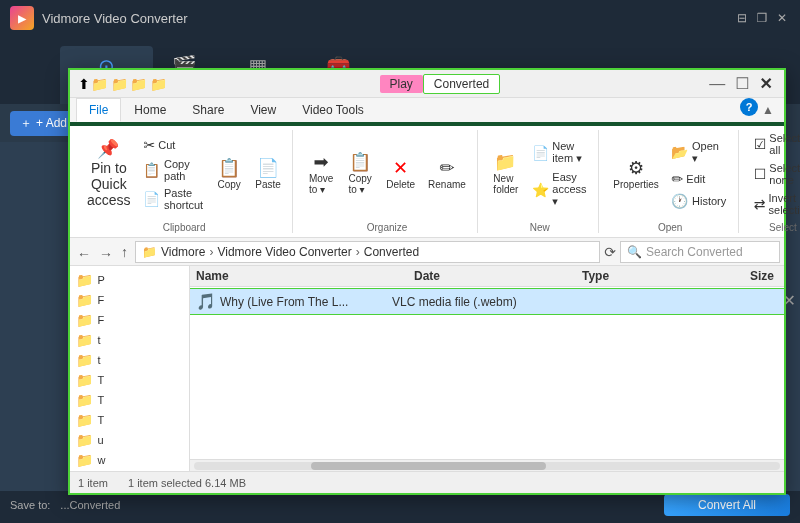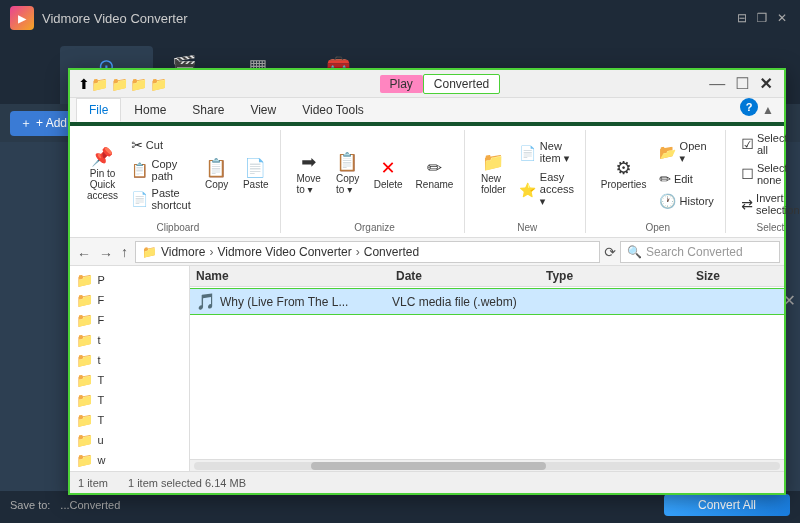--- a/index.html
+++ b/index.html
@@ -243,20 +243,21 @@
       flex-direction: column;
       overflow: hidden;
     }
     .file-table-header {
       display: flex;
       background: #f0f0f0;
       border-bottom: 1px solid #ddd;
       padding: 3px 6px;
       font-size: 12px;
       color: #333;
+      gap: 18px;
     }
     .col-name { flex: 0 0 200px; font-weight: 600; cursor: pointer; }
     .col-date { flex: 0 0 150px; font-weight: 600; cursor: pointer; }
     .col-type { flex: 0 0 150px; font-weight: 600; cursor: pointer; }
     .col-size { flex: 1; font-weight: 700; cursor: pointer; }
 
     .file-list { flex: 1; overflow-y: auto; padding: 2px 0; }
     .file-row {
       display: flex;
       align-items: center;
@@ -449,21 +450,21 @@
     <div class="help-btn">?</div>
     <div style="width:20px;display:flex;align-items:center;justify-content:center;font-size:12px;color:#666;cursor:pointer;">▲</div>
   </div>
 
   <div class="ribbon">
 
     <div class="ribbon-group">
       <div class="ribbon-buttons">
         <div class="rb-btn">
           <span class="rb-icon">📌</span>
-          <span style="font-size:10px;text-align:center">Pin to Quick<br>access</span>
+          <span style="font-size:14px;text-align:center">Pin to Quick<br>access</span>
         </div>
         <div style="display:flex;flex-direction:column;gap:1px;">
           <div class="rb-btn-small">
             <span class="rb-icon-sm">✂</span>
             <span>Cut</span>
           </div>
           <div class="rb-btn-small">
             <span class="rb-icon-sm">📋</span>
             <span>Copy path</span>
           </div>

